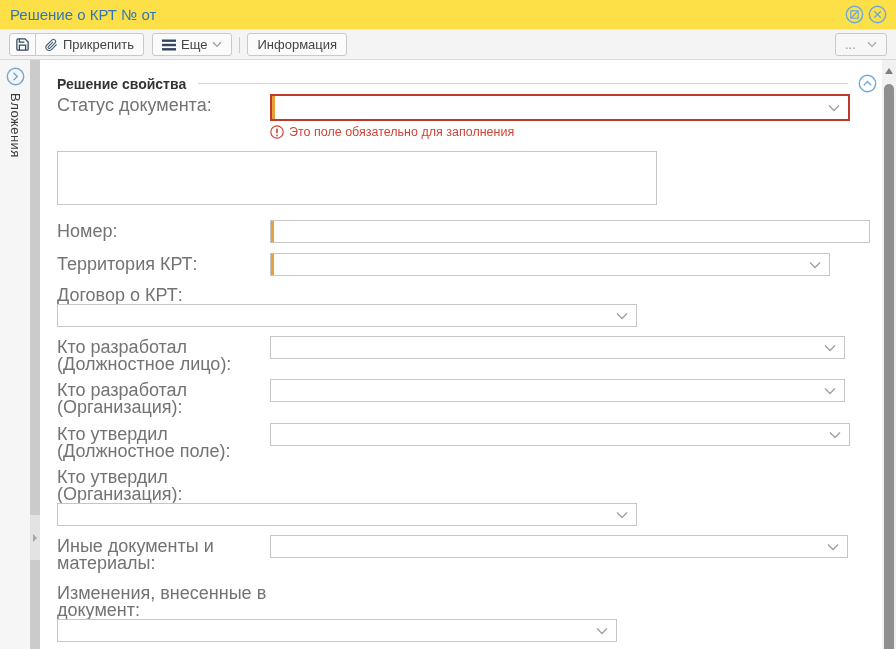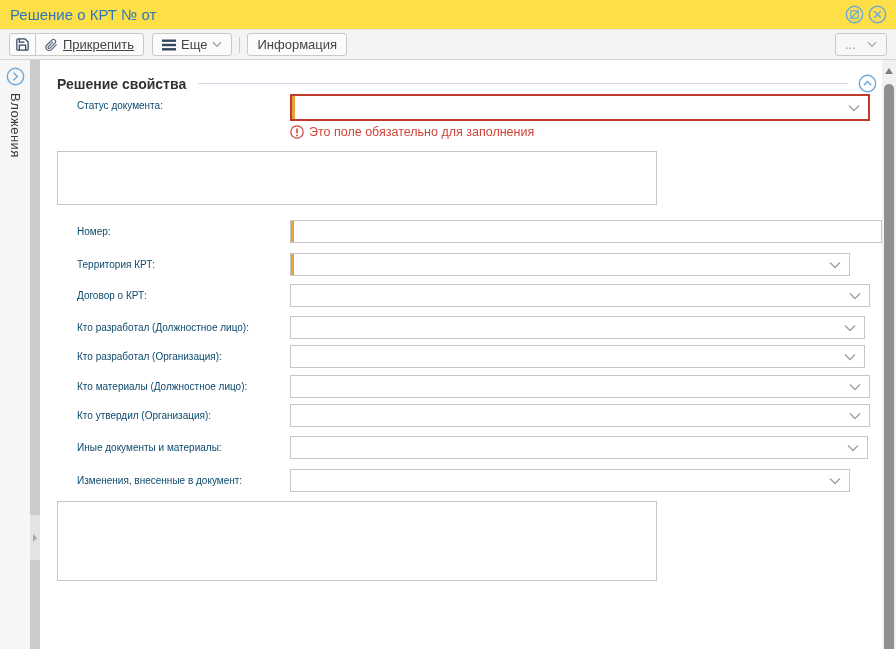--- a/index.html
+++ b/index.html
@@ -14,21 +14,21 @@
   .win-icons svg { display:block; cursor:pointer; }
 
   
   .toolbar { height:30px; background:#f4f4f4; border-bottom:1px solid #d7d7d7;
     display:flex; align-items:center; padding:0 9px; }
   .btn { display:inline-flex; align-items:center; gap:5px; height:23px; padding:0 9px;
     background:#fbfbfb; border:1px solid #c9c9c9; border-radius:3px;
     font-size:13px; color:#444; cursor:pointer; white-space:nowrap; }
   .btn-group { display:flex; }
   .btn-group .btn:first-child { border-radius:3px 0 0 3px; }
-  .btn-group .btn:last-child { border-radius:0 3px 3px 0; margin-left:-1px;text-decoration:underline; }
+  .btn-group .btn:last-child { border-radius:0 3px 3px 0; margin-left:-1px; }
   .gap { width:8px; } .tb-sep { width:1px; height:16px; background:#cbcbcb; margin:0 7px; }
   .spacer { flex:1; }
   .overflow-btn { color:#9a9a9a; width:52px; justify-content:space-between; background:#f7f7f7; }
 
   
   .main { display:flex; height:589px; }
   .attach-panel { width:30px; background:#f6f6f6; display:flex; flex-direction:column; align-items:center; padding-top:7px; }
   .attach-label { writing-mode:vertical-rl; font-size:13px; color:#3b3b3b; margin-top:7px; letter-spacing:.5px; }
   .splitter { width:10px; background:#cbcbcb; position:relative; cursor:col-resize; }
   .splitter-handle { position:absolute; top:455px; left:0; width:10px; height:45px; background:#e3e3e3;
@@ -42,38 +42,38 @@
   .sb-thumb { position:absolute; top:24px; left:2px; width:10px; height:565px; background:#8f8f8f; border-radius:5px 5px 0 0; }
 
   
   .section-head { display:flex; align-items:center; padding-top:13px; height:34px; }
   .section-title { font-size:14px; font-weight:bold; color:#333; white-space:nowrap; }
   .section-rule { flex:1; height:1px; background:#ccd9e6; margin:0 10px 0 12px; }
   .section-collapse { margin-right:5px; cursor:pointer; }
 
   
   .row { display:flex; align-items:flex-start; }
-  .lbl { width:213px; font-size:10px; color:#0c4a6e; line-height:17px; padding-top:3px; flex:none;margin-left:20px; }
+  .lbl { width:213px; font-size:18px; color:#737373; line-height:17px; padding-top:3px; flex:none; }
   .ctl { position:relative; border:1px solid #c6c6c6; background:#fff; height:23px; }
   .req::before { content:''; position:absolute; left:0; top:0; bottom:0; width:3px; background:#e7a13b; }
   .sel { cursor:pointer; }
   .chev { position:absolute; right:8px; top:50%; transform:translateY(-50%); }
   .txt { font-size:13px; color:#333; border:1px solid #c6c6c6; outline:none; padding:2px 6px; }
   textarea.txt { resize:none; display:block; }
   .status-sel { height:27px; border:2px solid #bf3a2d; }
   .err { display:flex; gap:5px; color:#cf4438; font-size:12.5px; margin-top:4px; }
   .date-wrap { width:167px; height:23px; border:1px solid #c6c6c6; position:relative; background:#fff; }
   .date-input { position:absolute; left:3px; top:0; width:110px; height:21px; border:none; outline:none;
     font-size:13px; padding:0 4px; color:#333; background:transparent; }
   .date-input::placeholder { color:#93a2b4; letter-spacing:1px; }
   .cal-btn { position:absolute; right:2px; top:1px; width:26px; height:19px; border:1px solid #d2d2d2;
     border-radius:2px; background:#fdfdfd; display:flex; align-items:center; justify-content:center; cursor:pointer; }
 
   .w580 { width:580px; } .w600 { width:600px; } .w560 { width:560px; } .w575 { width:575px; } .w578 { width:578px; }
-  .mb10 { margin-bottom:10px; } .mb9 { margin-bottom:9px; } .mb8 { margin-bottom:8px; }
+  .mb10 { margin-bottom:10px; } .mb9 { margin-bottom:9px;flex-direction:column; } .mb8 { margin-bottom:8px; }
   .mb7 { margin-bottom:7px; } .mb6 { margin-bottom:6px; } .mb15 { margin-bottom:15px; } .mb12 { margin-bottom:12px; }
 </style>
 </head>
 <body>
 
 <div class="titlebar">
   <div class="title">Решение о КРТ № от</div>
   <div class="win-icons">
     <svg width="19" height="19" viewBox="0 0 19 19">
       <circle cx="9.5" cy="9.5" r="8.2" fill="none" stroke="#6fa8d8" stroke-width="1.4"></circle>
@@ -217,21 +217,21 @@
     <div class="row mb7">
       <div class="lbl">Кто разработал (Организация):</div>
       <div class="ctl sel w575">
         <svg class="chev" width="12" height="8" viewBox="0 0 12 8">
           <path d="M1 1.5 6 6.5 11 1.5" fill="none" stroke="#9aa0a6" stroke-width="1.3"></path>
           </svg>
       </div>
     </div>
 
     <div class="row mb6">
-      <div class="lbl">Кто материалы (Должностное лицо):</div>
+      <div class="lbl">Кто утвердил (Должностное поле):</div>
       <div class="ctl sel w580">
         <svg class="chev" width="12" height="8" viewBox="0 0 12 8">
           <path d="M1 1.5 6 6.5 11 1.5" fill="none" stroke="#9aa0a6" stroke-width="1.3"></path>
           </svg>
       </div>
     </div>
 
     <div class="row mb9">
       <div class="lbl">Кто утвердил (Организация):</div>
       <div class="ctl sel w580">

